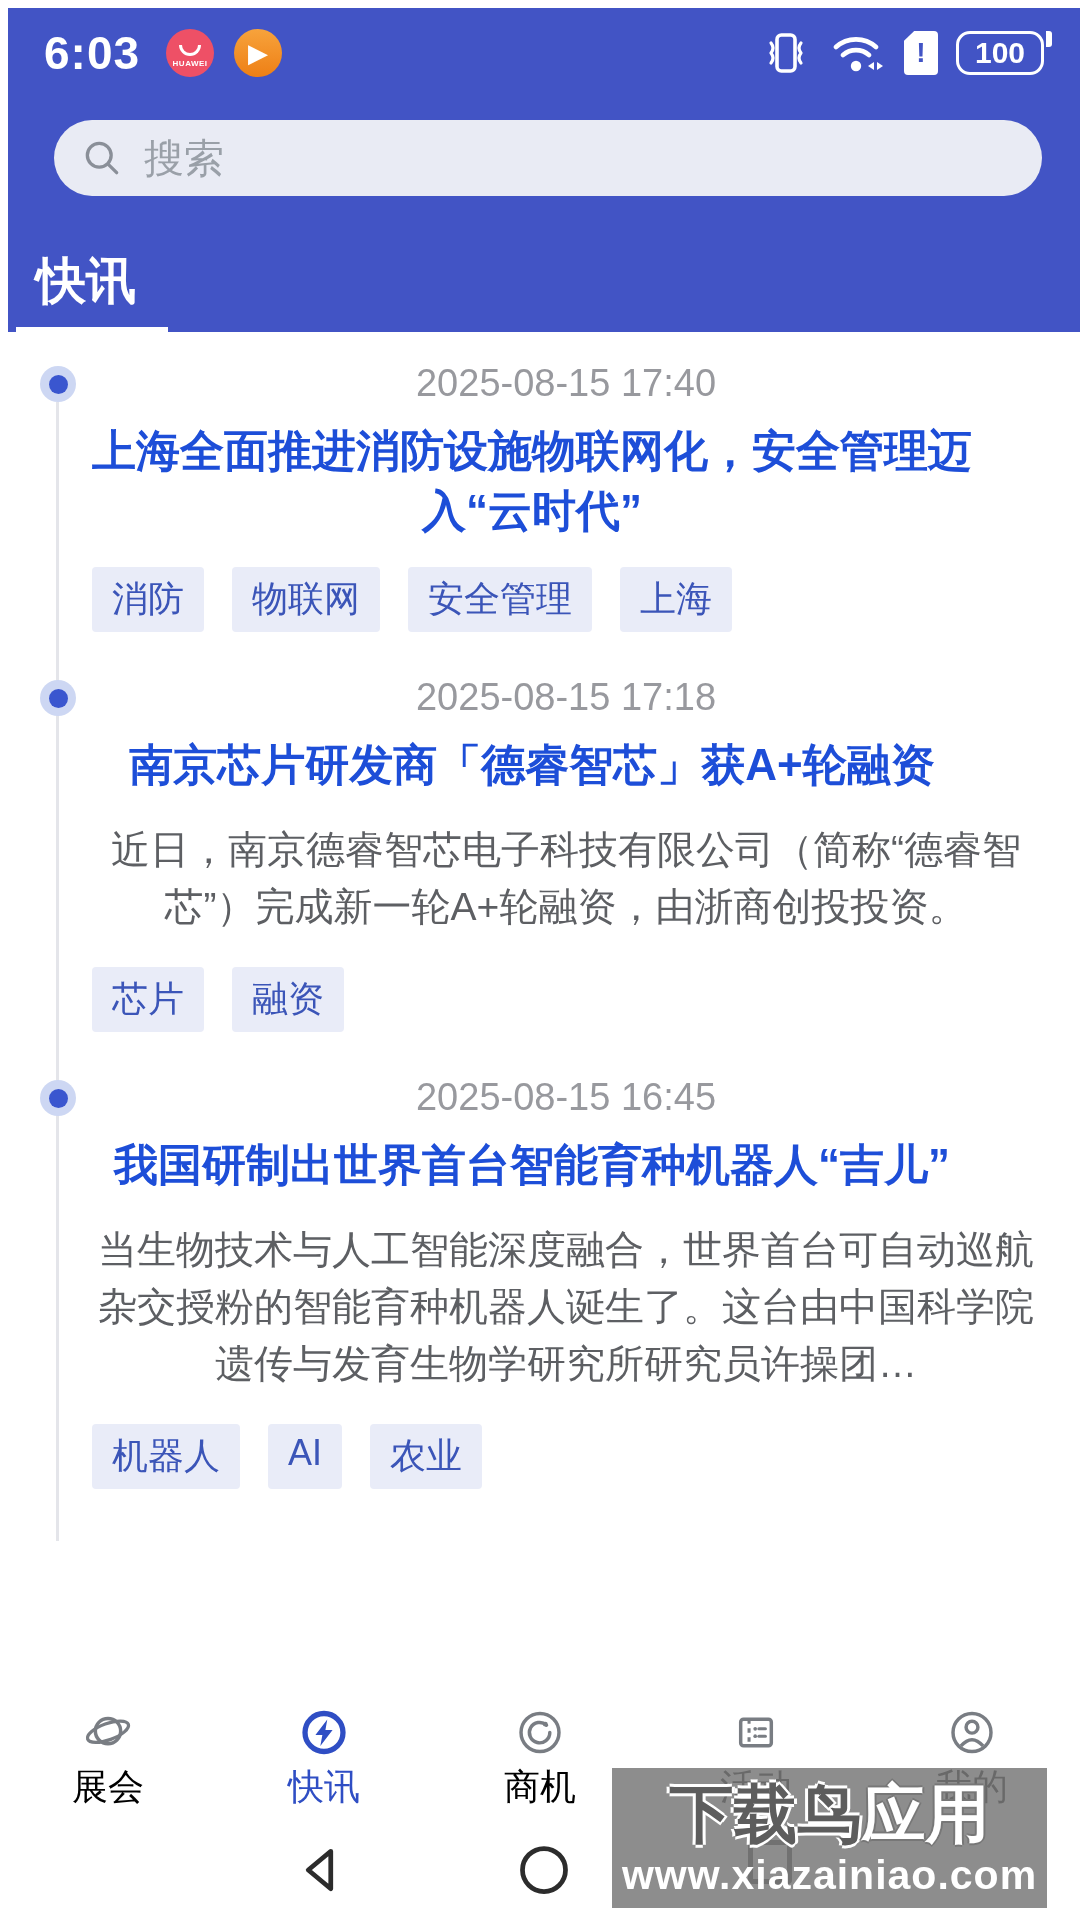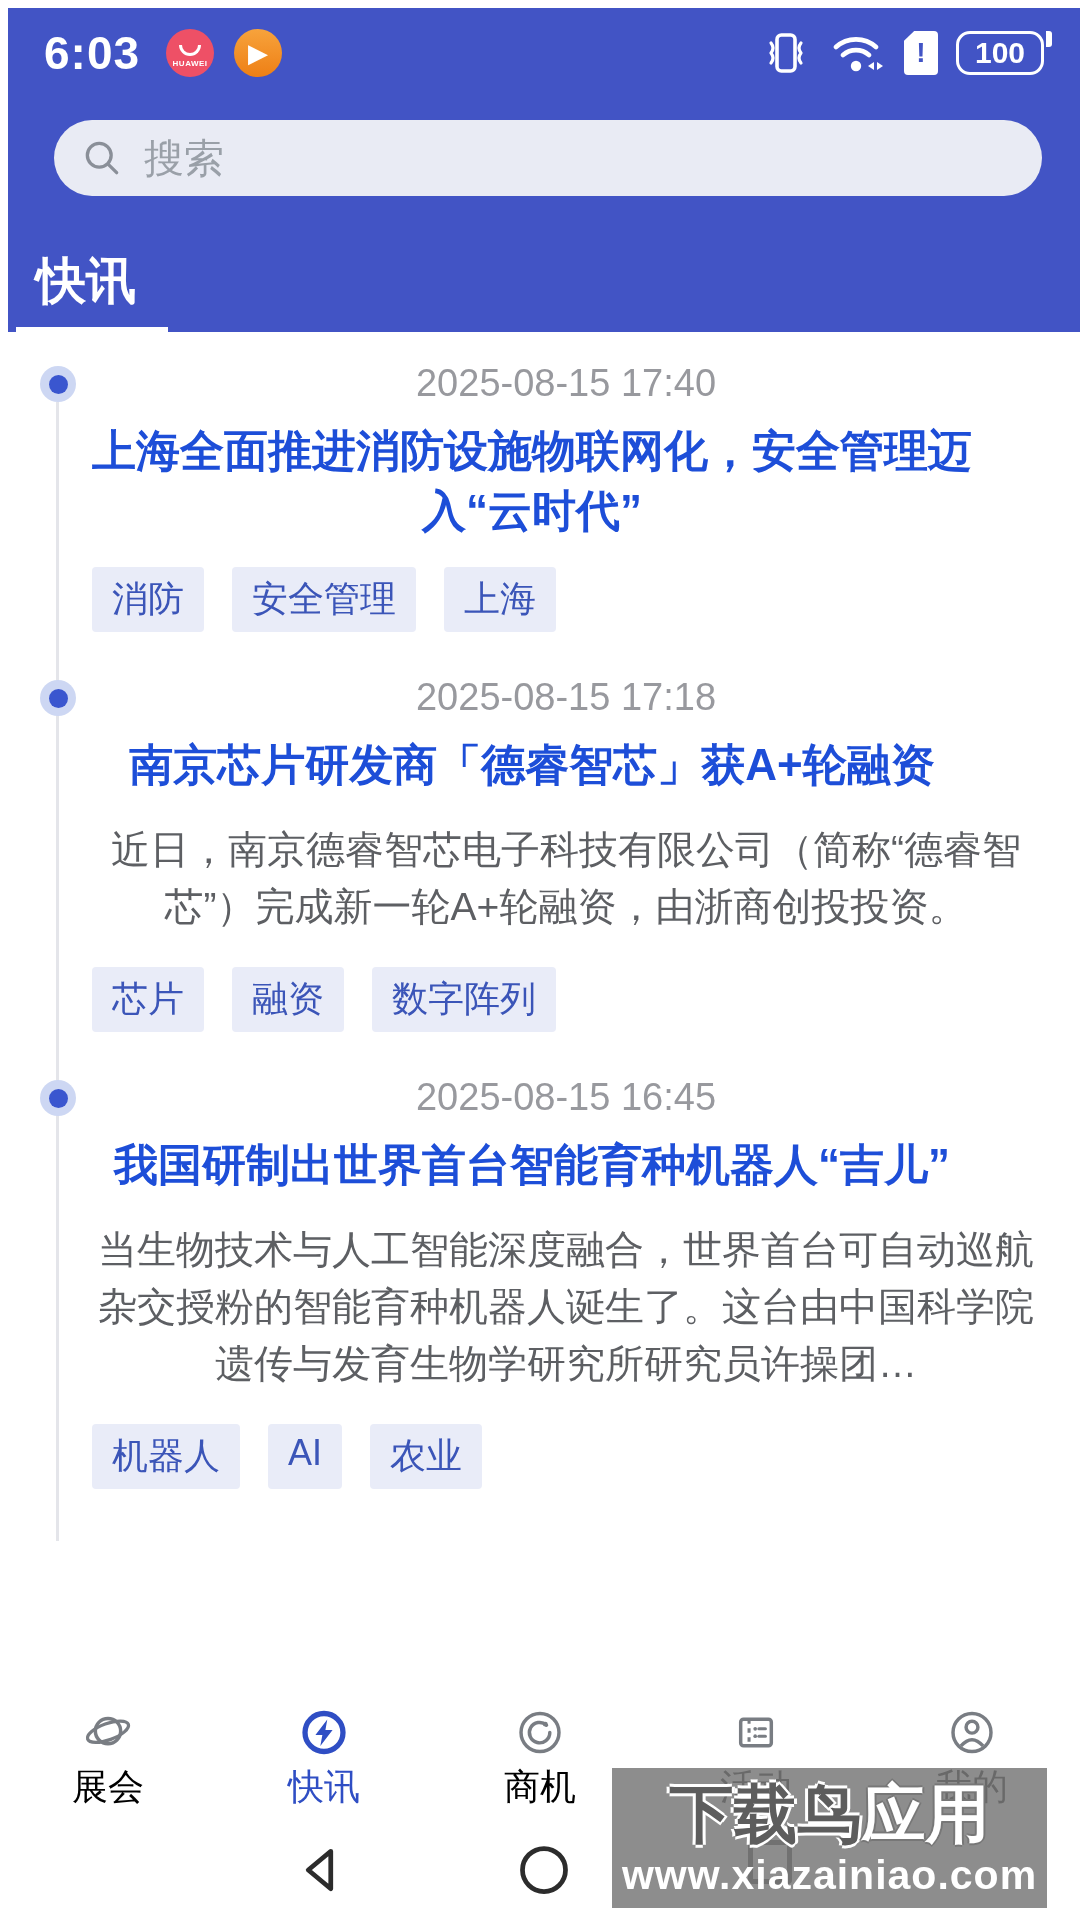--- a/index.html
+++ b/index.html
@@ -107,34 +107,34 @@
   </div>
 
   <div class="list">
 
     <div class="item">
       <span class="dot"></span>
       <div class="n-time">2025-08-15 17:40</div>
       <div class="n-title">上海全面推进消防设施物联网化，安全管理迈入“云时代”</div>
       <div class="tags">
         <span class="tag">消防</span>
+        <span class="tag">物联网</span>
         <span class="tag">安全管理</span>
         <span class="tag">上海</span>
       </div>
     </div>
 
     <div class="item">
       <span class="dot"></span>
       <div class="n-time">2025-08-15 17:18</div>
       <div class="n-title">南京芯片研发商「德睿智芯」获A+轮融资</div>
       <div class="n-body">近日，南京德睿智芯电子科技有限公司（简称“德睿智芯”）完成新一轮A+轮融资，由浙商创投投资。</div>
       <div class="tags">
         <span class="tag">芯片</span>
         <span class="tag">融资</span>
-        <span class="tag">数字阵列</span>
       </div>
     </div>
 
     <div class="item">
       <span class="dot"></span>
       <div class="n-time">2025-08-15 16:45</div>
       <div class="n-title">我国研制出世界首台智能育种机器人“吉儿”</div>
       <div class="n-body">当生物技术与人工智能深度融合，世界首台可自动巡航杂交授粉的智能育种机器人诞生了。这台由中国科学院遗传与发育生物学研究所研究员许操团…</div>
       <div class="tags">
         <span class="tag">机器人</span>

